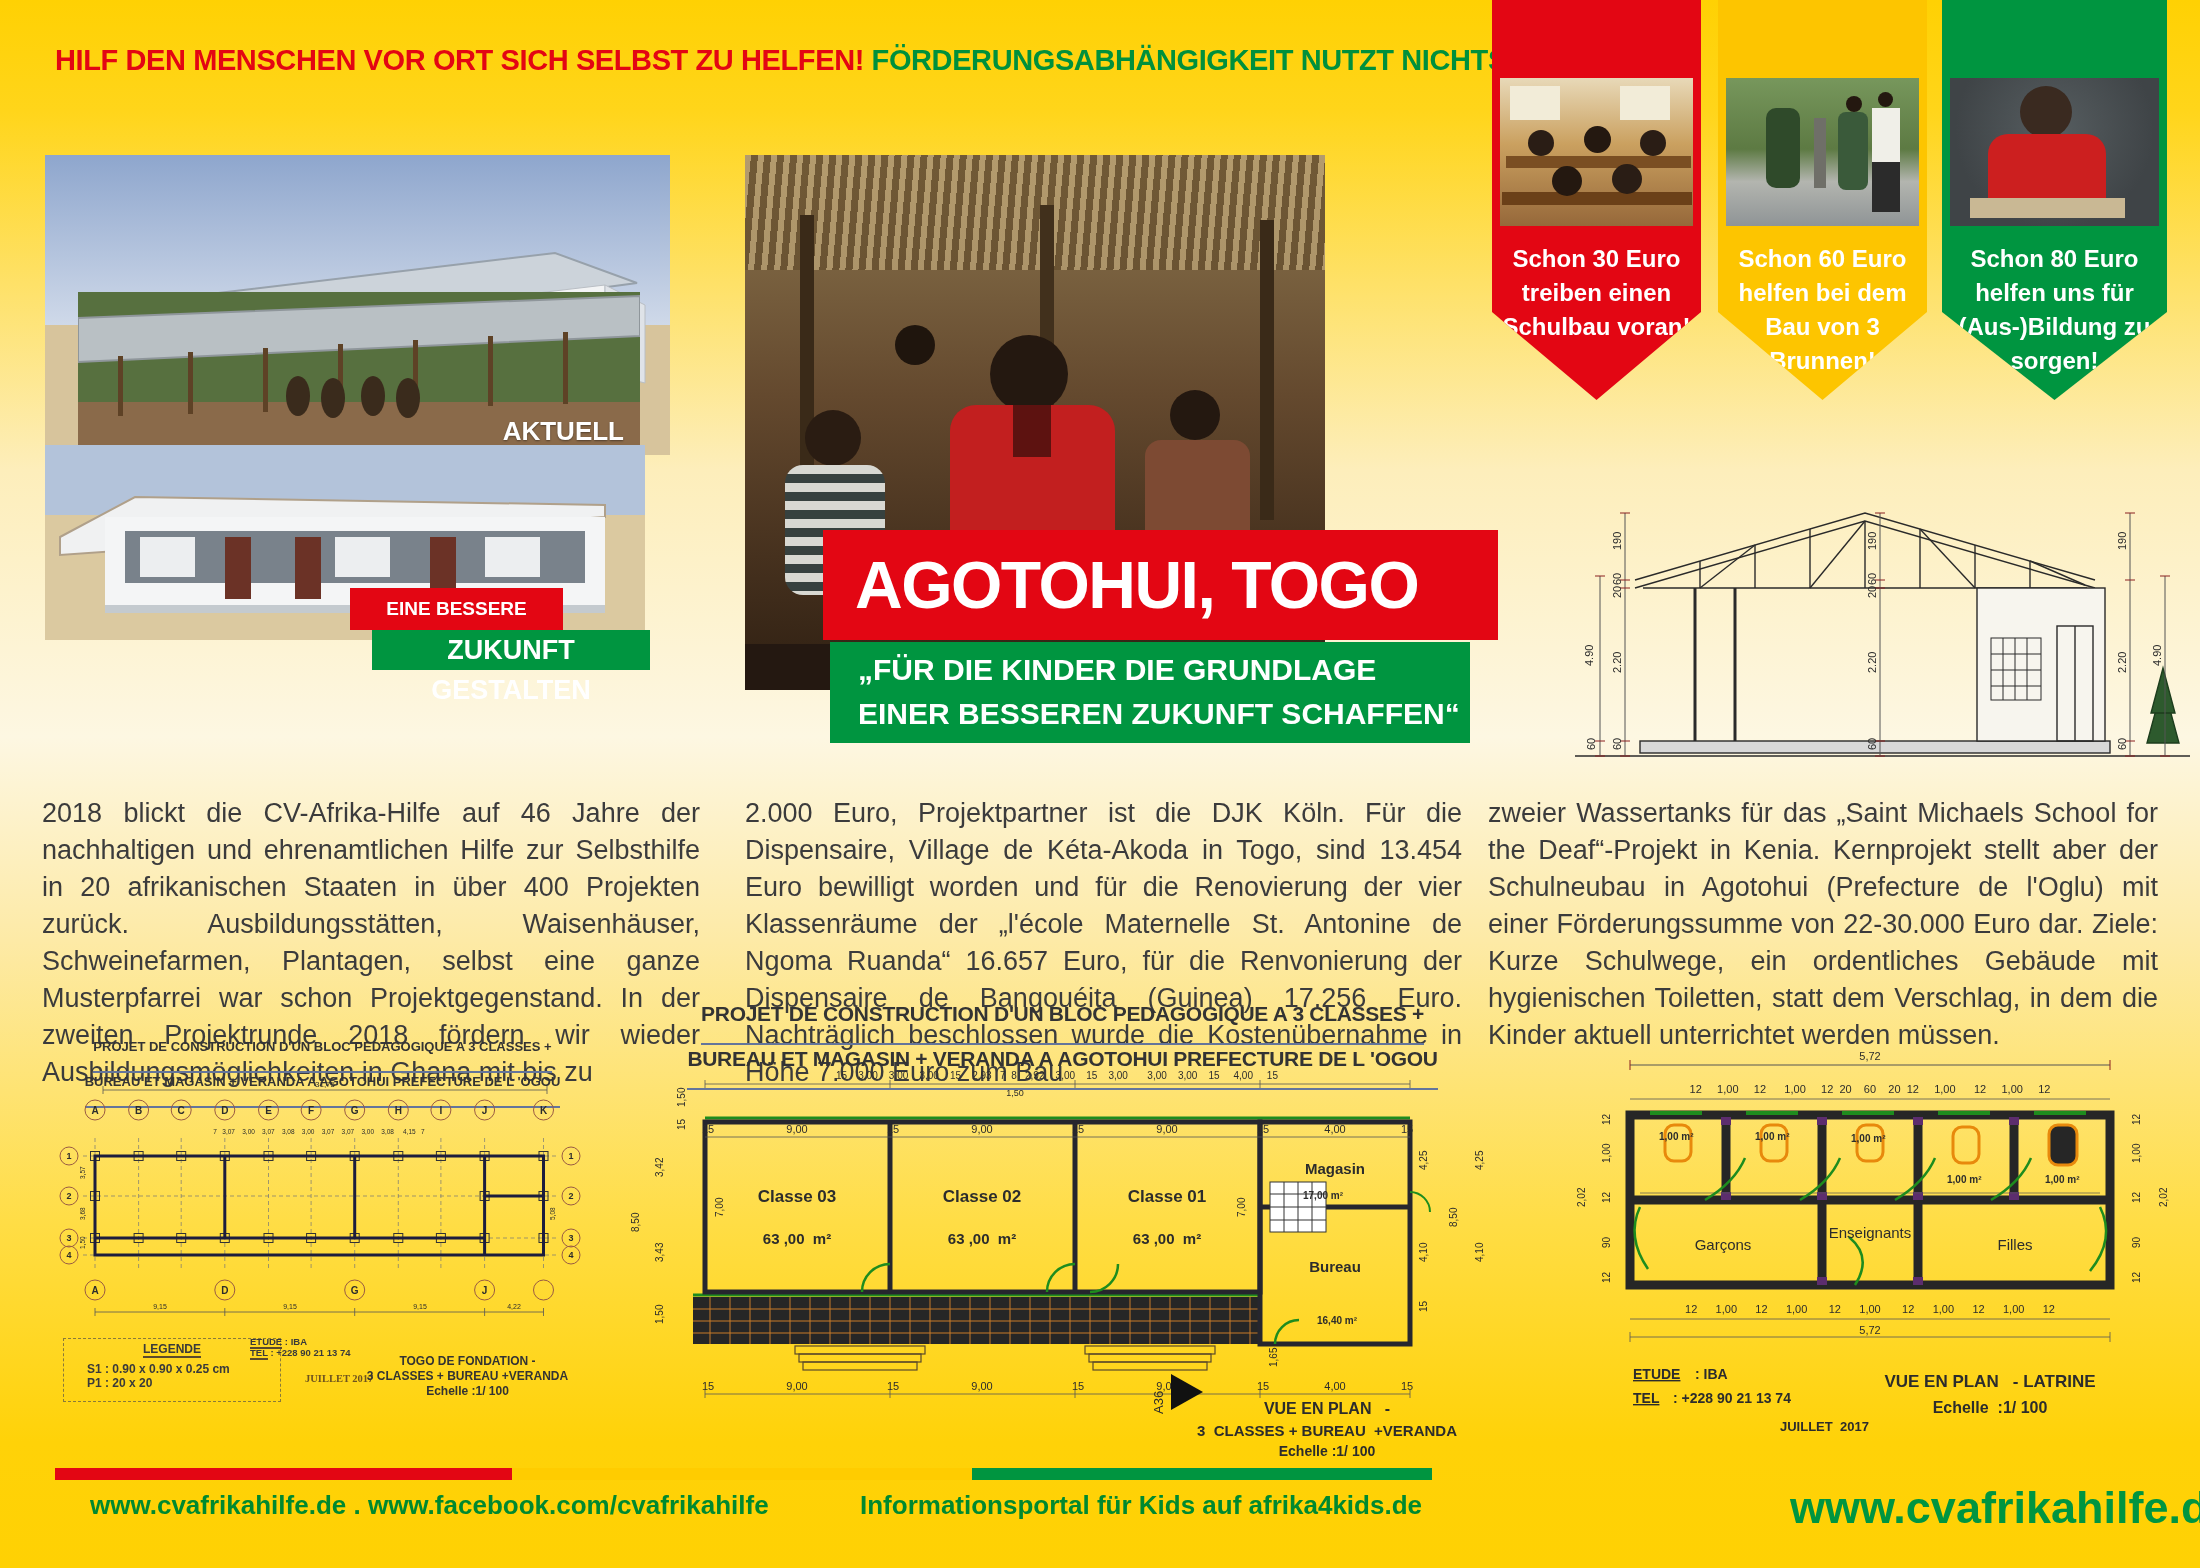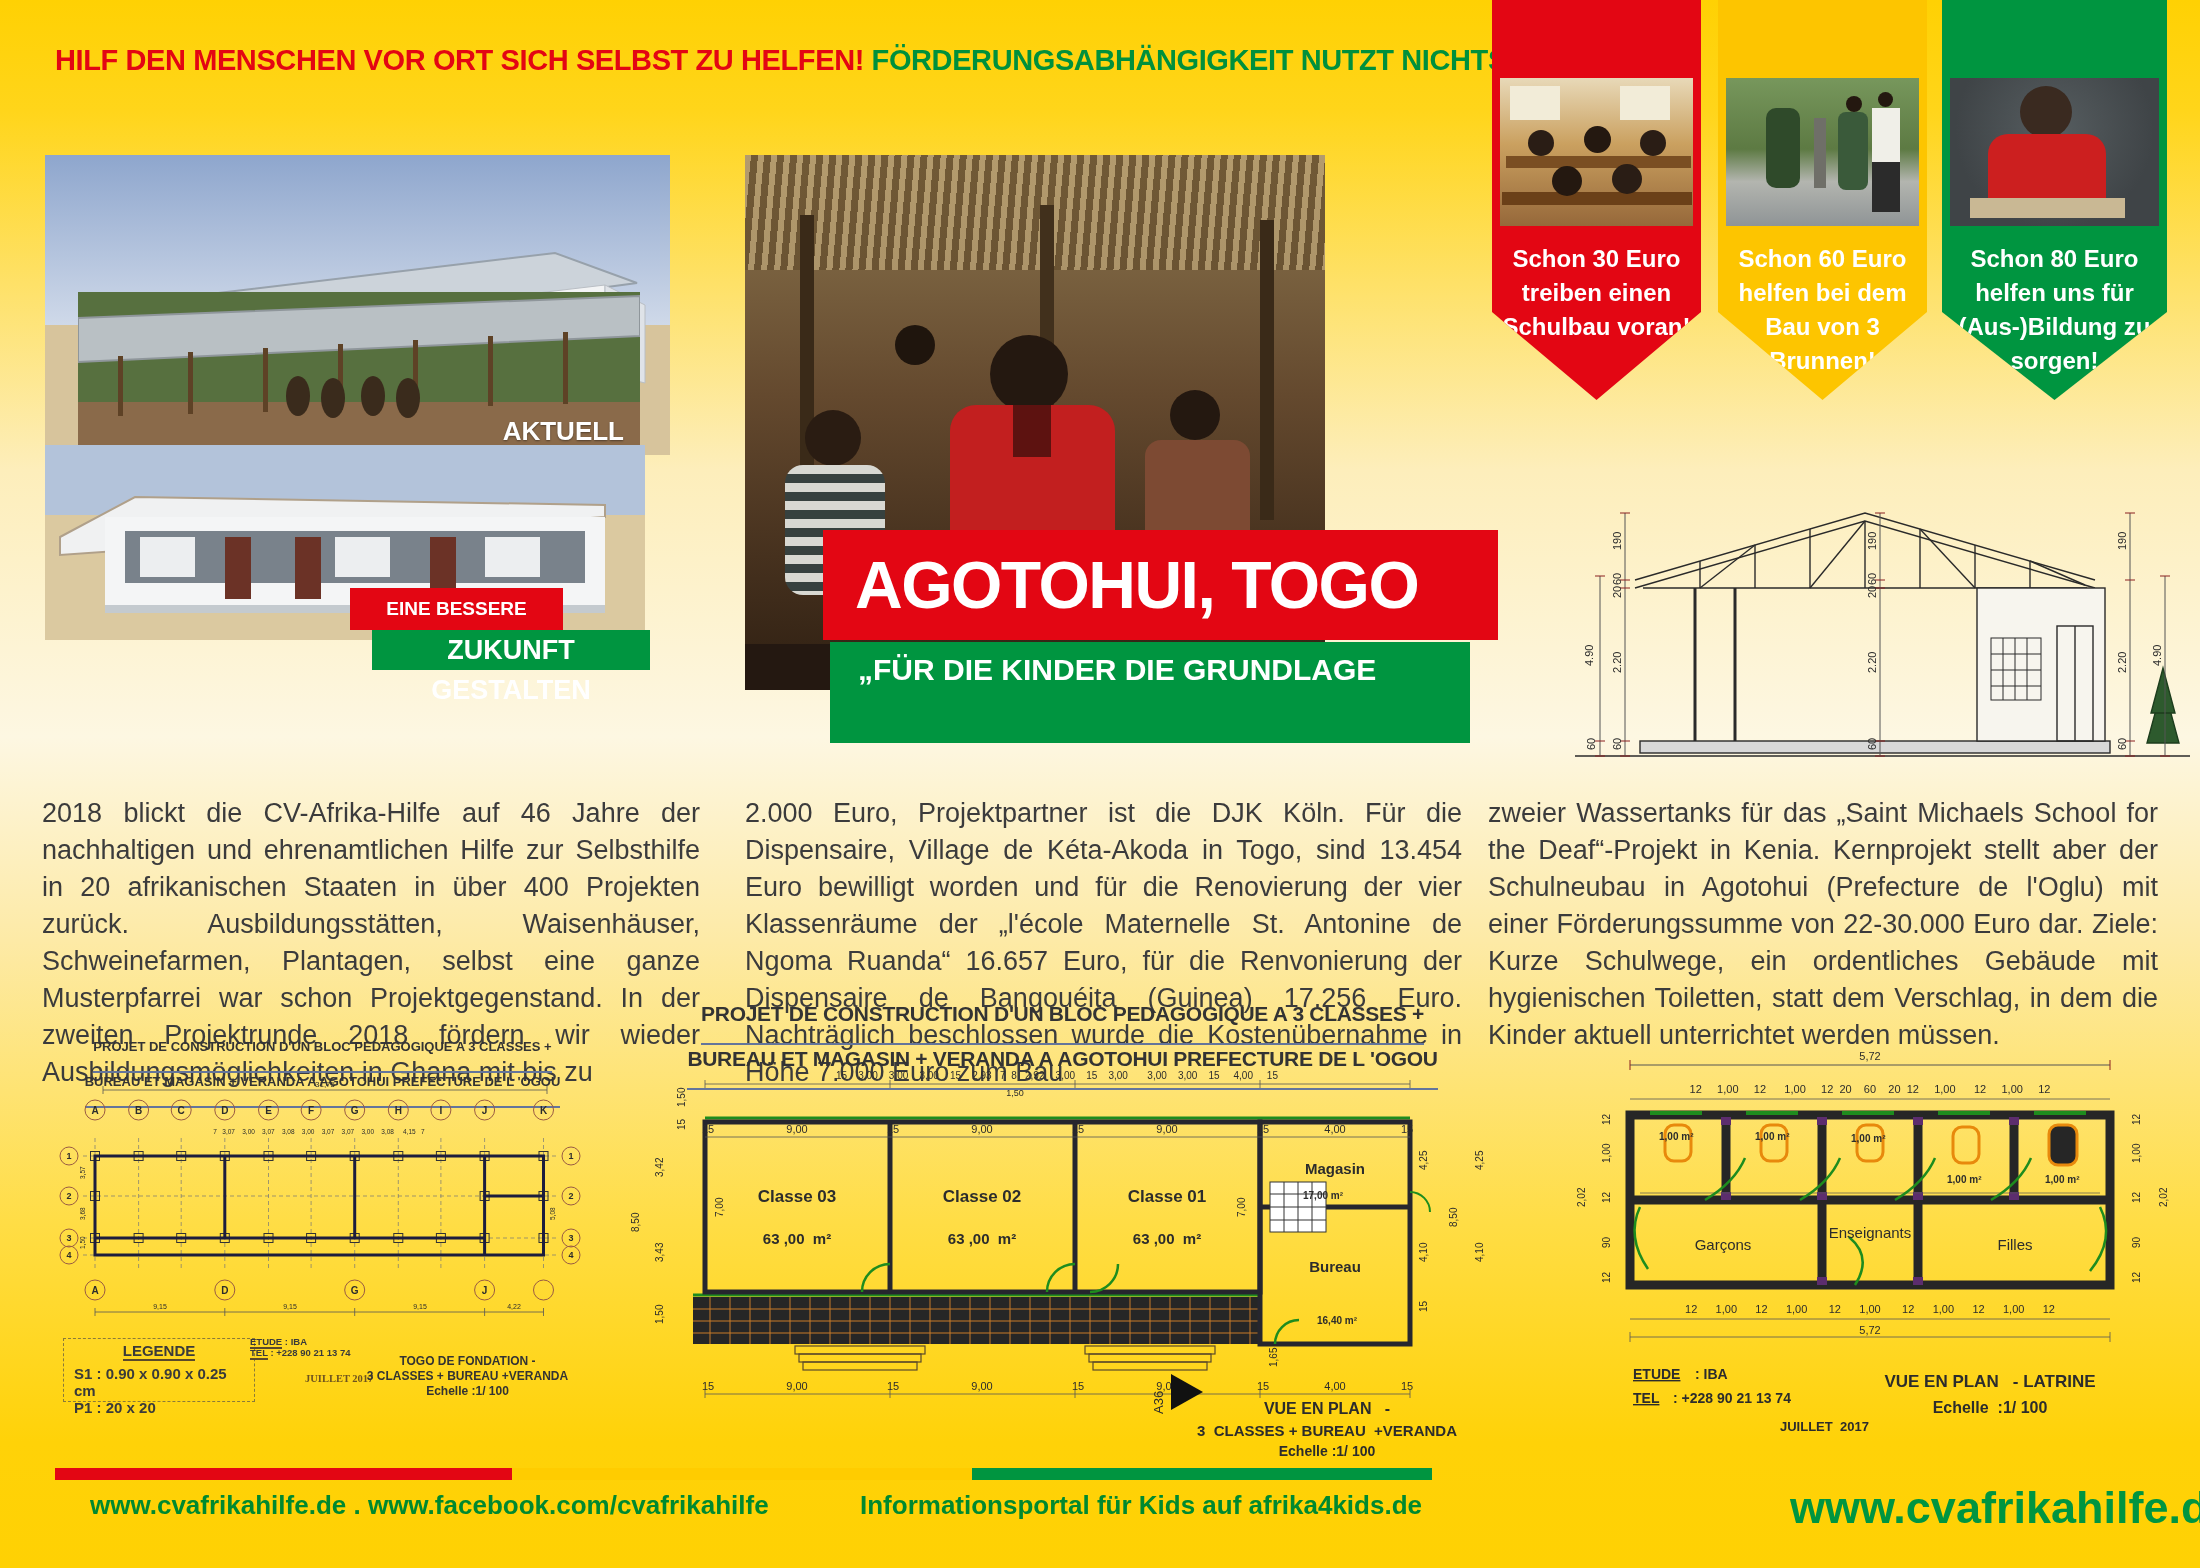--- a/index.html
+++ b/index.html
@@ -131,20 +131,21 @@
     <div class="abs" style="left:205px;top:250px;width:165px;height:220px;border-radius:26px 26px 0 0;background:#c21f1f;"></div>
     <div class="abs" style="left:268px;top:250px;width:38px;height:52px;background:#5d1210;"></div>
     <div class="abs" style="left:0;bottom:0;width:580px;height:46px;background:#241811;"></div>
   </div>
 
   <div class="abs hero-title" style="left: 787px; top: 530px; width: 643px; height: 110px; background-color: rgb(227, 6, 19); margin-left: 36px;">
     <span>AGOTOHUI, TOGO</span>
   </div>
   <div class="abs hero-quote" style="left: 830px; top: 642px; width: 612px; height: 95px; background-color: rgb(0, 149, 64);">
     <div>„FÜR DIE KINDER DIE GRUNDLAGE</div>
+    <div>EINER BESSEREN ZUKUNFT SCHAFFEN“</div>
   </div>
 
   <div class="abs ribbon" style="left: 1492px; background-color: rgb(227, 6, 19);">
     <div class="ph" style="background:linear-gradient(180deg,#e8d9b8 0%,#caa05f 45%,#96683a 100%);">
       <div class="abs" style="left:10px;top:8px;width:50px;height:34px;background:#f2ecd8;"></div>
       <div class="abs" style="left:120px;top:8px;width:50px;height:34px;background:#f2ecd8;"></div>
       <div class="abs" style="left:6px;top:78px;width:185px;height:12px;background:#7a4e22;"></div>
       <div class="abs" style="left:2px;top:114px;width:190px;height:13px;background:#6b4018;"></div>
       <div class="abs" style="left:28px;top:52px;width:26px;height:26px;border-radius:50%;background:#2a1d15;"></div>
       <div class="abs" style="left:84px;top:48px;width:27px;height:27px;border-radius:50%;background:#241810;"></div>
@@ -424,21 +425,21 @@
           <line x1="429.6" y1="230" x2="429.6" y2="238"></line>
           <line x1="488.5" y1="230" x2="488.5" y2="238"></line>
       </g>
       <g font-size="7" text-anchor="middle">
         <text x="105" y="231">9,15</text>
         <text x="235" y="231">9,15</text>
         <text x="365" y="231">9,15</text>
         <text x="459" y="231">4,22</text>
       </g>
     </svg>
-    <div class="abs legend-box" style="left:8px;top:300px;width:170px;height:56px;font-size:15px;padding:3px 10px;">
+    <div class="abs legend-box" style="left:8px;top:300px;width:170px;height:56px;font-size:12px;padding:3px 23px;">
       <div style="text-align:center;font-weight:700;"><span class="u">LEGENDE</span></div>
       <div style="margin-top:6px;font-weight:700;">S1 : 0.90 x 0.90 x 0.25 cm</div>
       <div style="font-weight:700;">P1 : 20 x 20</div>
     </div>
     <div class="abs" style="left:195px;top:298px;font-size:9.5px;color:#3a3a3a;font-weight:700;">
       <div><span class="u">ETUDE</span> <span>: IBA</span></div>
       <div><span class="u">TEL</span> <span>: +228 90 21 13 74</span></div>
     </div>
     <div class="abs serifdate" style="left:250px;top:335px;font-size:10.5px;">JUILLET  2017</div>
     <div class="abs capt" style="left:290px;top:316px;width:245px;font-size:12px;line-height:15px;">

